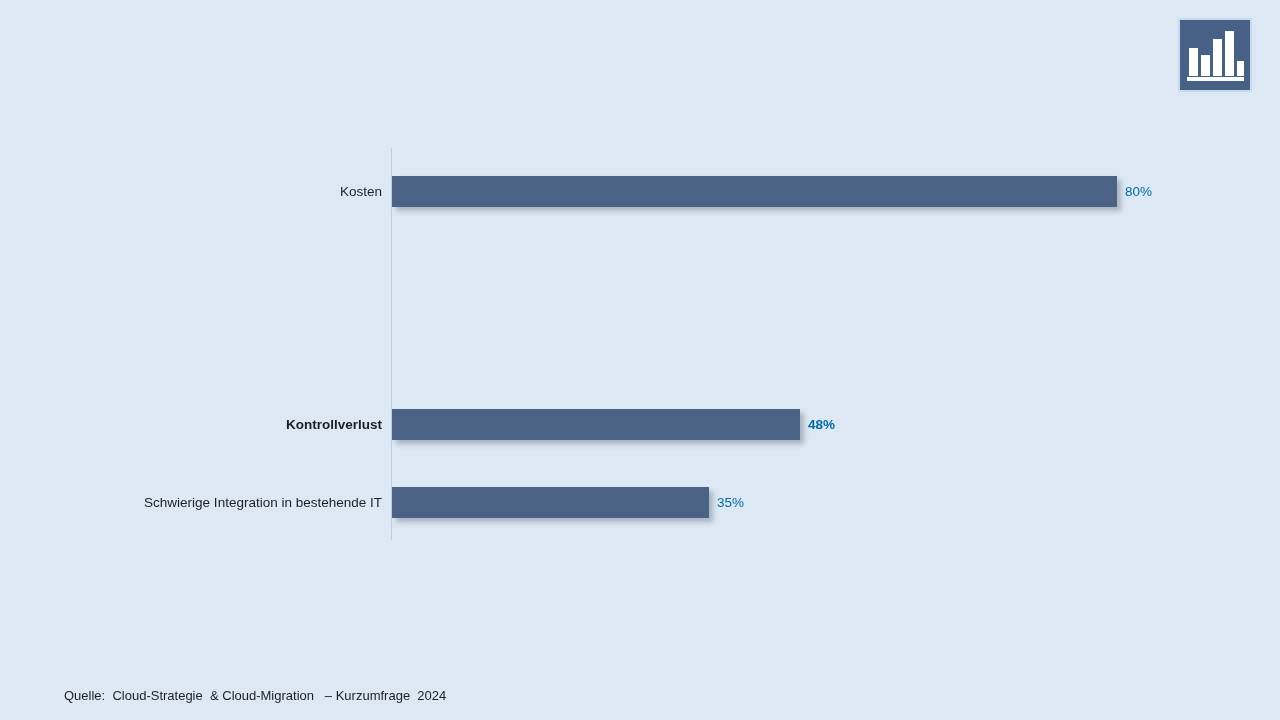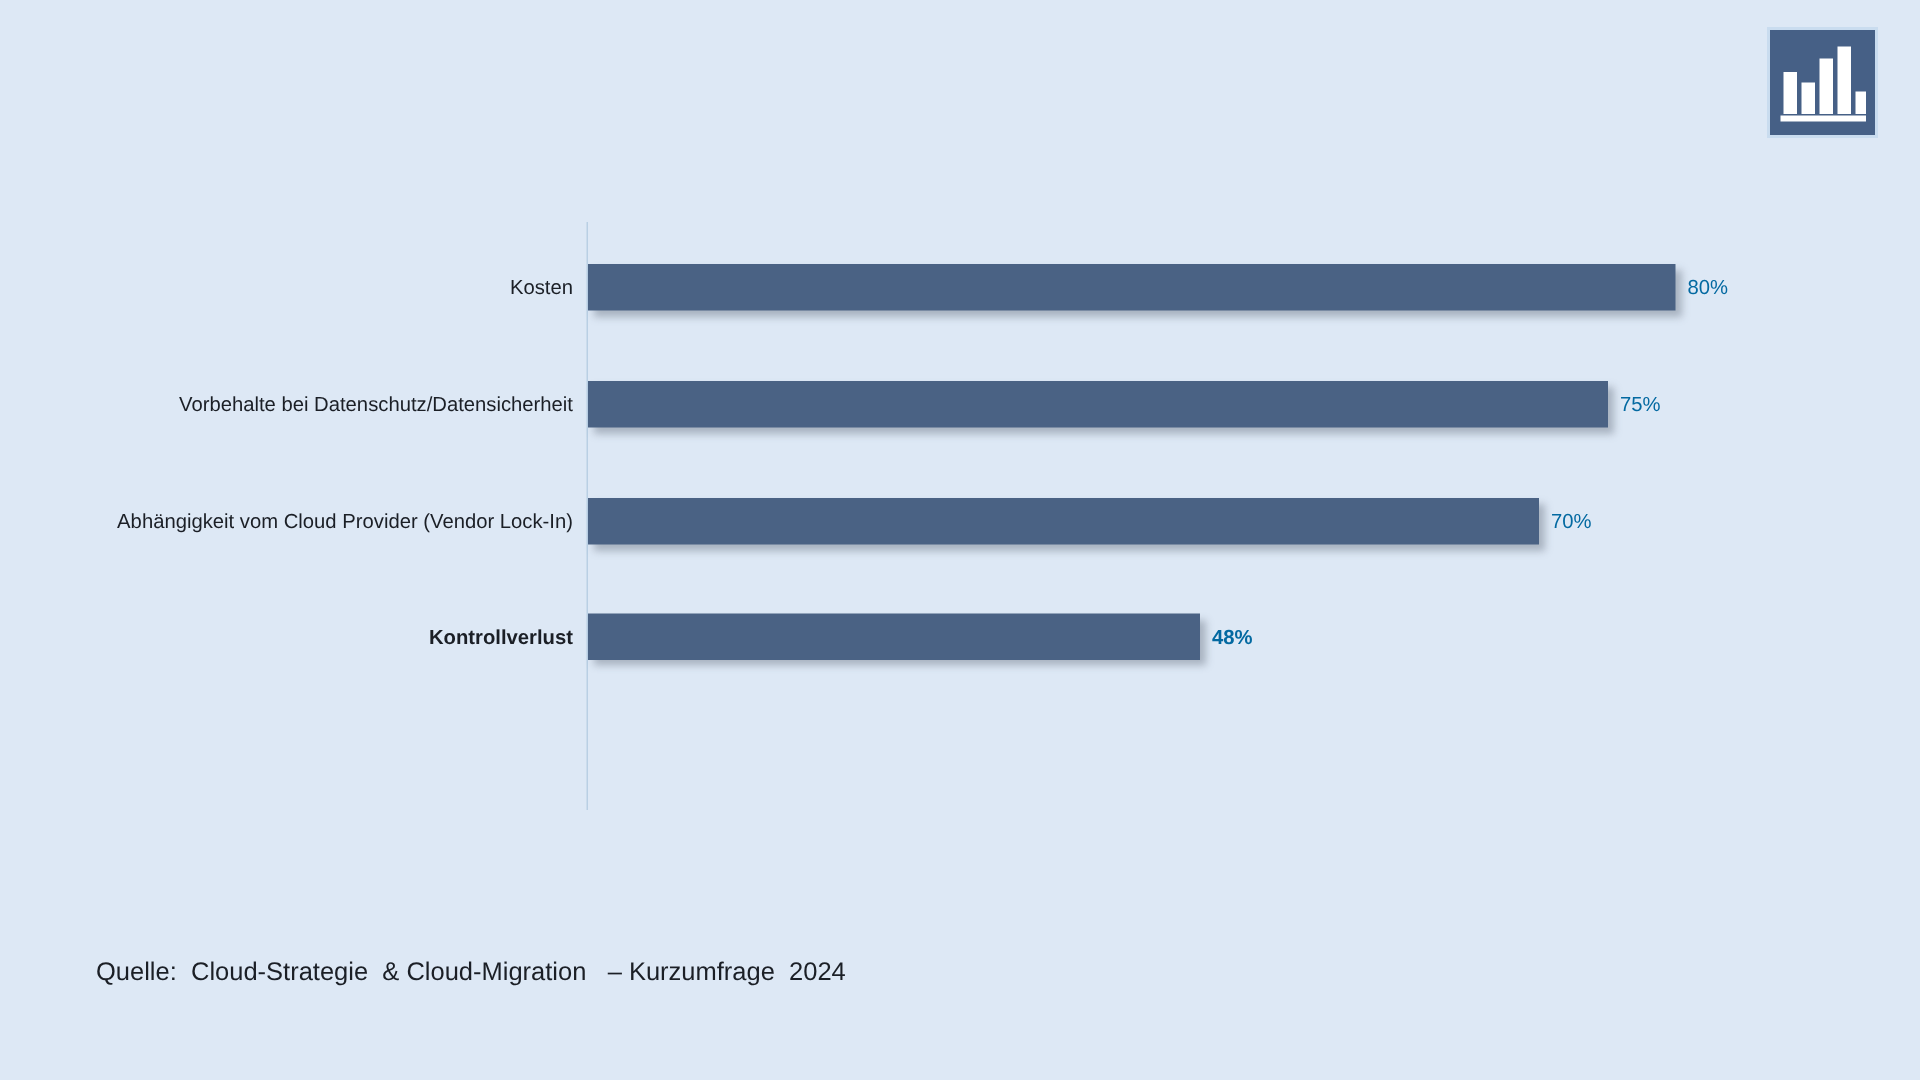--- a/index.html
+++ b/index.html
@@ -79,22 +79,22 @@
     line-height: 31px;
     white-space: nowrap;
     font-size: 13.5px;
     color: #0369a1;
   }
 
   
   #footer {
     position: absolute;
     left: 64px;
-    top: 640px;
-    font-size: 17px;
+    top: 688px;
+    font-size: 13px;
     color: #1b1f26;
     line-height: 15px;
   }
   #footer div { white-space: pre; }
 </style>
 </head>
 <body>
 
 <div id="logo">
   <svg width="70" height="70" viewBox="0 0 70 70">
@@ -112,42 +112,35 @@
   <div id="axis-line"></div>
 
   <div class="bar-row" style="top:176px;">
     <div class="cat-label">Kosten</div>
     <div class="bar-wrap" style="width:725px;">
       <div class="bar"></div>
     </div>
     <div class="val-label" style="left:1125px;">80%</div>
   </div>
 
-  <div class="bar-row" style="top:254px;">
-    <div class="cat-label">Vorbehalte bei Datenschutz/Datensicherheit</div>
-    <div class="bar-wrap" style="width: 680px;">
-      <div class="bar"></div>
-    </div>
-    <div class="val-label" style="left: 1080px;">75%</div>
-  </div>
 
-  <div class="bar-row" style="top:332px;">
-    <div class="cat-label">Abhängigkeit vom Cloud Provider (Vendor Lock-In)</div>
-    <div class="bar-wrap" style="width:634px;">
-      <div class="bar"></div>
-    </div>
-    <div class="val-label" style="left:1034px;">70%</div>
-  </div>
 
   <div class="bar-row" style="top:409px;font-weight:bold;">
     <div class="cat-label">Kontrollverlust</div>
     <div class="bar-wrap" style="width: 408px;">
       <div class="bar"></div>
     </div>
     <div class="val-label" style="left: 808px;">48%</div>
   </div>
 
+  <div class="bar-row" style="top:487px;">
+    <div class="cat-label">Schwierige Integration in bestehende IT</div>
+    <div class="bar-wrap" style="width:317px;">
+      <div class="bar"></div>
+    </div>
+    <div class="val-label" style="left:717px;">35%</div>
+  </div>
 
 </div>
 
 <div id="footer">
   <div>Quelle:  Cloud-Strategie  &amp; Cloud-Migration   – Kurzumfrage  2024</div>
 </div>
 
 </body></html>

